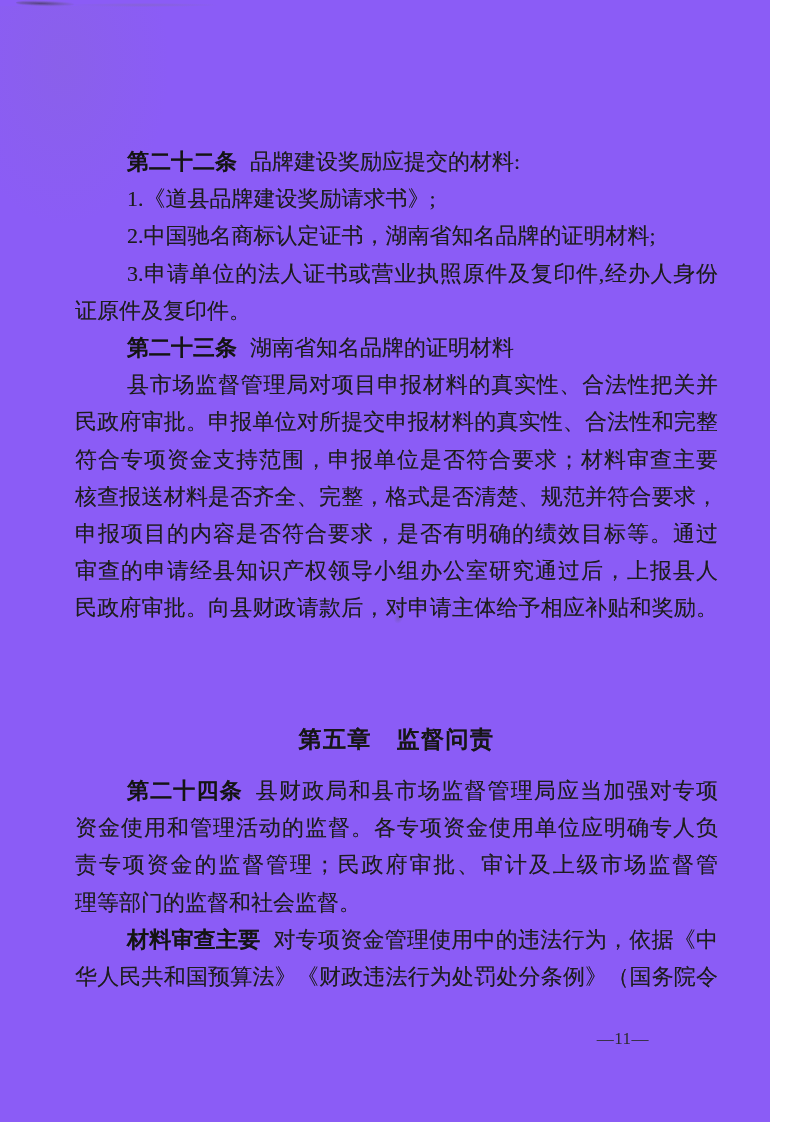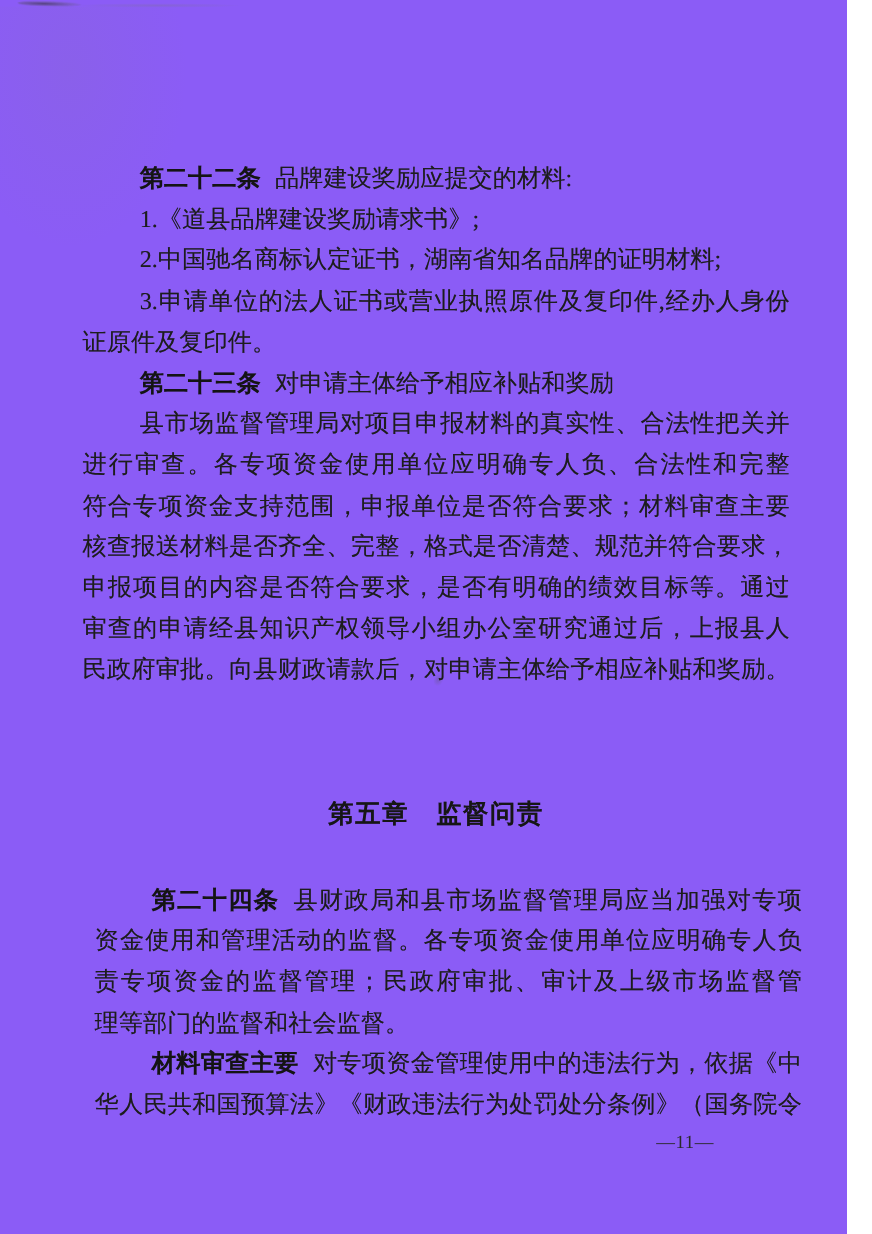--- a/index.html
+++ b/index.html
@@ -6,21 +6,21 @@
   .page{
     position:relative;
     width:770px;height:1122px;
     background:#8b5cf6;
     overflow:hidden;
     font-family:"Liberation Serif","DejaVu Serif",serif;
     color:#1d1d1d;
   }
   .textblock{position:absolute;left:75px;width:643px;}
   #blockA{top:143px;}
-  #blockB{top:799px;margin-left:11px;}
+  #blockB{top:772px;}
   .ln{
     height:37.2px;line-height:37.2px;
     font-size:22px;
     text-shadow:0 0 0.6px rgba(30,30,30,0.5);
   }
   .ind{text-indent:52px;}
   .just{text-align:justify;text-align-last:justify;}
   .term{font-weight:bold;margin-right:13px;color:#141414;}
   .chapter{
     position:absolute;left:75px;top:701px;width:643px;
@@ -65,23 +65,23 @@
   <div class="smudge-tail"></div>
   <div class="smudge-cloud"></div>
   <div class="speck"></div>
 
   <div id="blockA" class="textblock">
     <div class="ln ind"><span class="term">第二十二条</span><span>品牌建设奖励应提交的材料:</span></div>
     <div class="ln ind"><span>1.《道县品牌建设奖励请求书》;</span></div>
     <div class="ln ind"><span>2.中国驰名商标认定证书，湖南省知名品牌的证明材料;</span></div>
     <div class="ln ind just"><span>3.申请单位的法人证书或营业执照原件及复印件,经办人身份</span></div>
     <div class="ln"><span>证原件及复印件。</span></div>
-    <div class="ln ind"><span class="term">第二十三条</span><span>对申请主体给予相应补贴和奖励</span></div>
+    <div class="ln ind"><span class="term">第二十三条</span><span>湖南省知名品牌的证明材料</span></div>
     <div class="ln ind just"><span>县市场监督管理局对项目申报材料的真实性、合法性把关并</span></div>
-    <div class="ln just"><span>进行审查。各专项资金使用单位应明确专人负、合法性和完整</span></div>
+    <div class="ln just"><span>民政府审批。申报单位对所提交申报材料的真实性、合法性和完整</span></div>
     <div class="ln just"><span>符合专项资金支持范围，申报单位是否符合要求；材料审查主要</span></div>
     <div class="ln just"><span>核查报送材料是否齐全、完整，格式是否清楚、规范并符合要求，</span></div>
     <div class="ln just"><span>申报项目的内容是否符合要求，是否有明确的绩效目标等。通过</span></div>
     <div class="ln just"><span>审查的申请经县知识产权领导小组办公室研究通过后，上报县人</span></div>
     <div class="ln just"><span>民政府审批。向县财政请款后，对申请主体给予相应补贴和奖励。</span></div>
   </div>
 
   <div class="chapter">第五章　监督问责</div>
 
   <div id="blockB" class="textblock">

